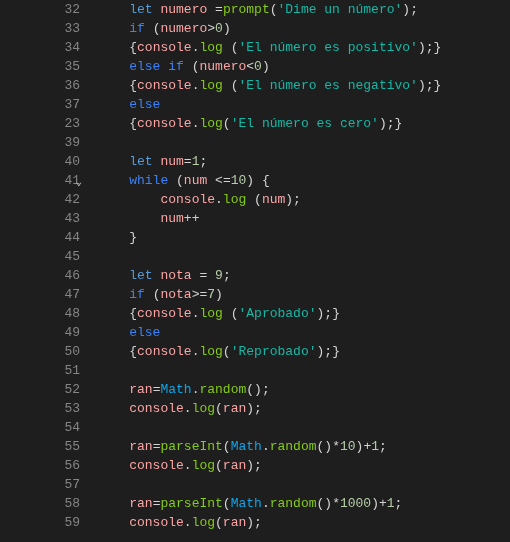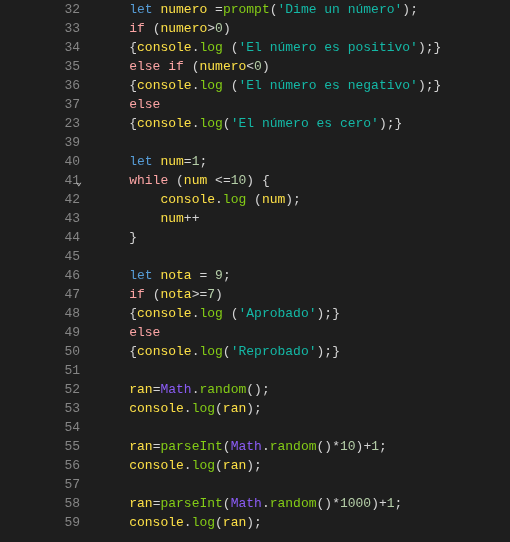--- a/index.html
+++ b/index.html
@@ -45,26 +45,26 @@
     }
     .code-area {
       padding-left: 4px;
       flex: 1;
       white-space: pre;
     }
     .code-line {
       height: 19px;
     }
     .kw { color: #569cd6; }
-    .kw2 { color: #fca5a5; }
-    .var { color: #fde047; }
+    .kw2 { color: #3b82f6; }
+    .var { color: #fca5a5; }
     .fn { color: #84cc16; }
     .str { color: #14b8a6; }
     .num { color: #b5cea8; }
-    .obj { color: #8b5cf6; }
+    .obj { color: #0ea5e9; }
     .op { color: #d4d4d4; }
     .pun { color: #d4d4d4; }
   </style>
 </head>
 <body>
 
 <div class="editor">
   <div class="gutter" id="gutter">
       <div class="gutter-line">32</div>
       <div class="gutter-line">33</div>

